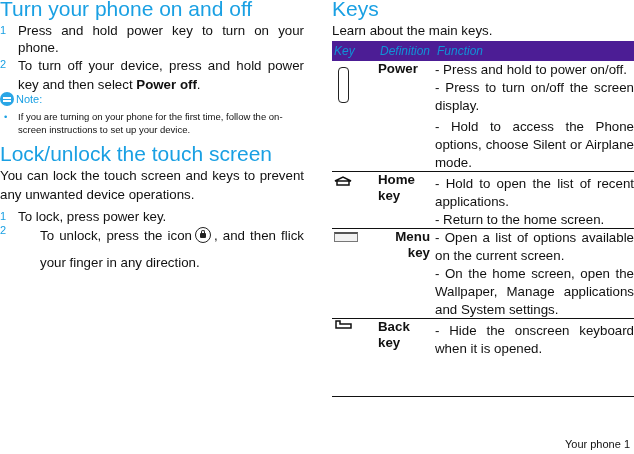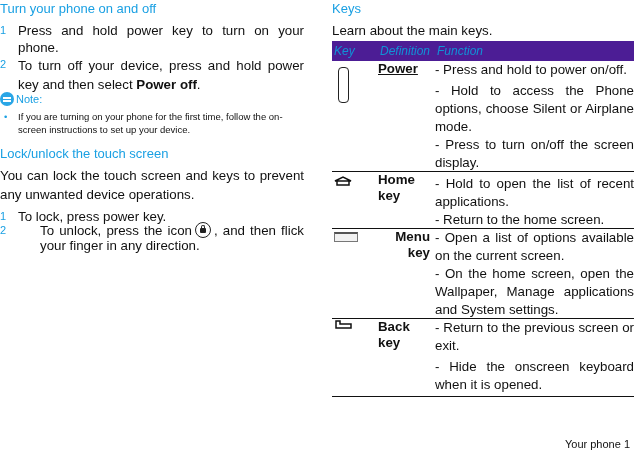--- a/index.html
+++ b/index.html
@@ -2,21 +2,21 @@
 <html><head>
 <meta charset="utf-8">
 <style>
   html, body { margin: 0; padding: 0; }
   body {
     width: 634px; height: 454px; background: #ffffff; position: relative; overflow: hidden;
     font-family: "Liberation Sans", "DejaVu Sans", sans-serif; color: #111;
   }
   .col-left { position: absolute; left: 0; top: 0; width: 304px; }
   .col-right { position: absolute; left: 332px; top: 0; width: 302px; }
-  .h-blue { color: #1aa0e3; font-size: 13px; font-weight: normal; margin: 0; line-height: 18px; }
+  .h-blue { color: #1aa0e3; font-size: 21px; font-weight: normal; margin: 0; line-height: 18px; }
   .h1 { position: absolute; left: 0; top: 0; }
   .step { position: absolute; left: 0; font-size: 13.3px; line-height: 17px; }
   .step .num { position: absolute; left: 0; top: 0; color: #1aa0e3; font-size: 11px; width: 16px; }
   .step .txt { display: block; margin-left: 18px; text-align: justify; text-align-last: left; }
   .note { position: absolute; left: 0; top: 92px; width: 304px; }
   .note-head { display: flex; align-items: center; gap: 2px; color: #1aa0e3; font-size: 11px; height: 14px; }
   .note-icon { width: 14px; height: 14px; border-radius: 50%; background: #2aa6e6; position: relative; display: inline-block; }
   .note-icon::before, .note-icon::after { content: ""; position: absolute; left: 3px; right: 3px; height: 1.5px; background: #fff; }
   .note-icon::before { top: 5px; } .note-icon::after { top: 8px; }
   .note-body { position: relative; margin-top: 4px; font-size: 9.5px; line-height: 13px; }
@@ -72,43 +72,43 @@
 
   <h2 class="h-blue" style="position:absolute;left:0;top:145px;">Lock/unlock the touch screen</h2>
   <div class="para" style="top:166px;">You can lock the touch screen and keys to prevent any unwanted device operations.</div>
 
   <div class="step" style="top:208px;width:304px;">
     <span class="num">1</span>
     <span class="txt">To lock, press power key.</span>
   </div>
   <div class="step" style="top:222px;width:304px;">
     <span class="num">2</span>
-    <span class="txt" style="line-height:15px;margin-left:40px;"><span>To unlock, press the icon</span><span class="lock-icon"></span><span>, and then flick your finger in any direction.</span></span>
+    <span class="txt" style="line-height:27px;margin-left:40px;"><span>To unlock, press the icon</span><span class="lock-icon"></span><span>, and then flick your finger in any direction.</span></span>
   </div>
 </div>
 
 <div class="col-right">
   <h2 class="h-blue keys-title">Keys</h2>
   <div class="keys-intro">Learn about the main keys.</div>
 
   <div class="tbl">
     <div class="tbl-head">
       <span style="width:46px;padding-left:2px;">Key</span>
       <span style="width:57px;">Definition</span>
       <span>Function</span>
     </div>
   </div>
 
   <div class="row" style="top:61px;height:110px;">
     <div class="icon power-icon" style="top:6px;left:6px;"></div>
-    <div class="def" style="top:0;text-decoration:underline;">Power</div>
+    <div class="def" style="top:0;">Power</div>
     <div class="func" style="top:0;">
       <p>- Press and hold to power on/off.</p>
+      <p>- Press to turn on/off the screen display.</p>
       <p style="margin-top:3px;">- Hold to access the Phone options, choose Silent or Airplane mode.</p>
-      <p>- Press to turn on/off the screen display.</p>
     </div>
   </div>
   <div class="divider" style="top:171px;"></div>
 
   <div class="row" style="top:172px;height:56px;">
     <svg class="icon home-icon" style="top:4px;" viewBox="0 0 18 10">
         <path d="M1 5 L9 1 L17 5 Z M3 5 L3 9 L15 9 L15 5" fill="none" stroke="#111" stroke-width="1.5"></path>
       </svg>
     <div class="def" style="top:0;">Home key</div>
     <div class="func" style="top:0;">
@@ -127,20 +127,19 @@
     </div>
   </div>
   <div class="divider" style="top:318px;"></div>
 
   <div class="row" style="top:319px;height:76px;">
     <svg class="icon back-icon" style="top:1px;" viewBox="0 0 20 9">
         <path d="M2 1 L6 1 L6 4 L17 4 L17 8 L2 8 Z" fill="none" stroke="#111" stroke-width="1.5"></path>
       </svg>
     <div class="def" style="top:0;">Back key</div>
     <div class="func" style="top:0;">
-      <p>- Return to the previous screen or exit.</p>
       <p style="margin-top:3px;">- Hide the onscreen keyboard when it is opened.</p>
     </div>
   </div>
   <div class="divider" style="top:396px;"></div>
 </div>
 
 <div class="footer">Your phone  1</div>
 
 </body></html>

